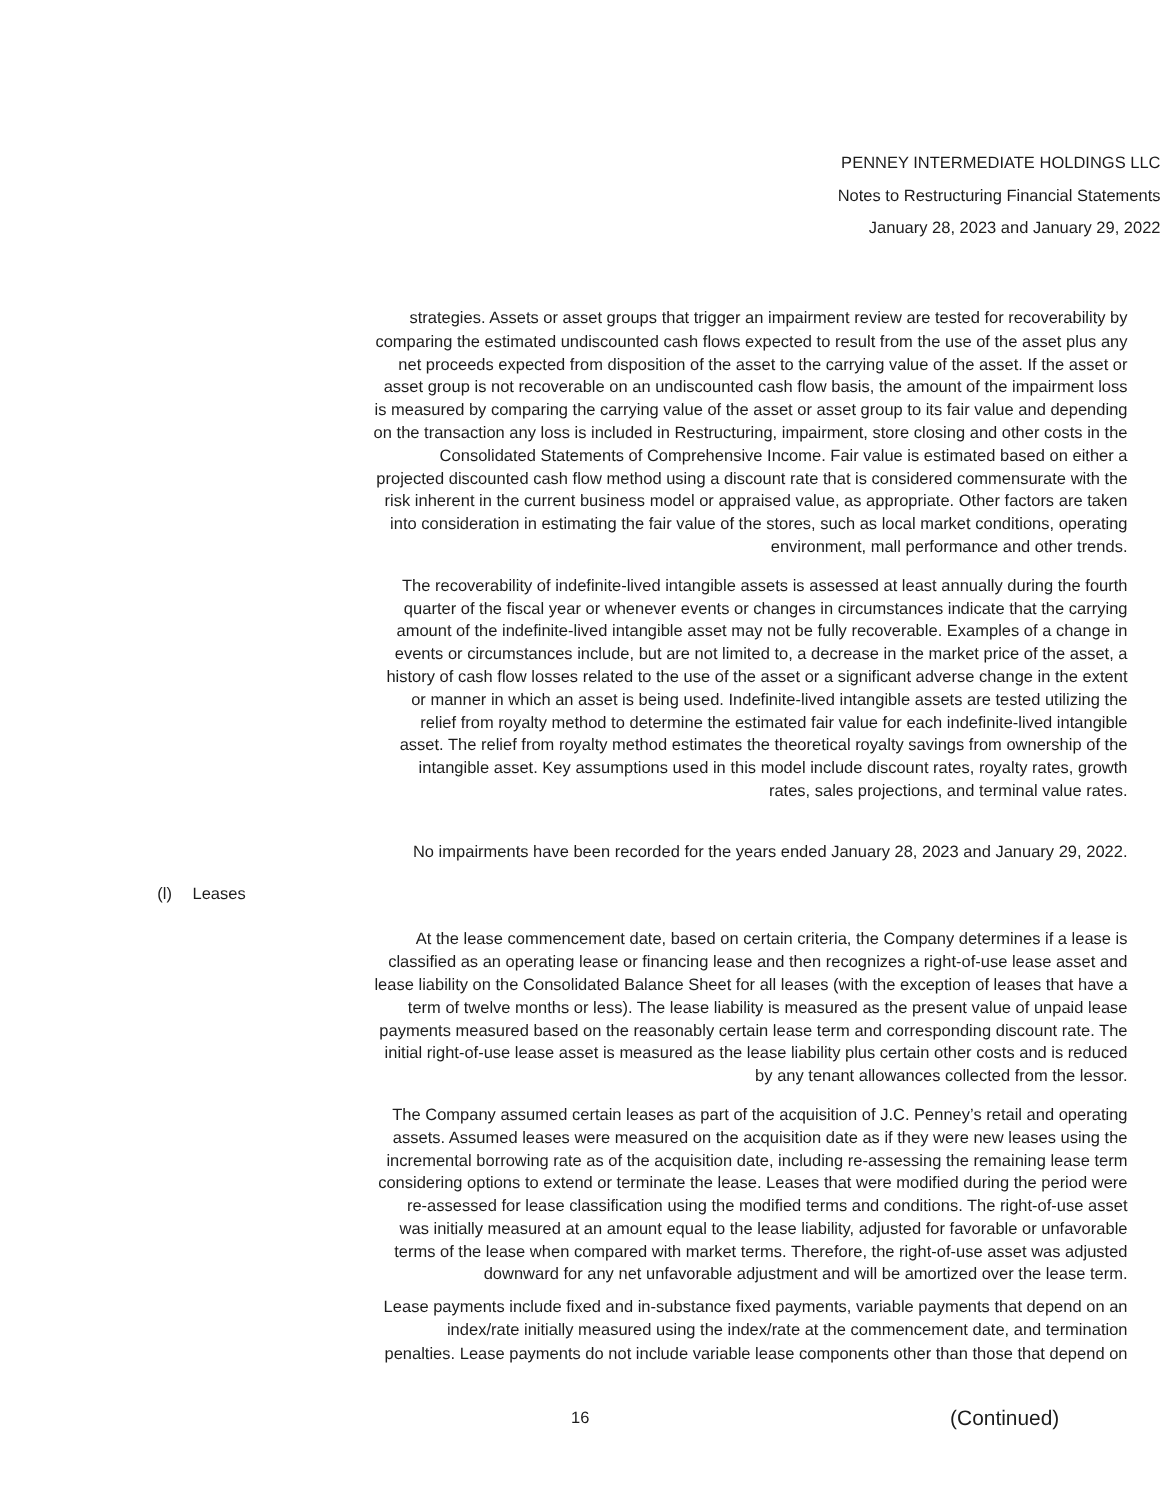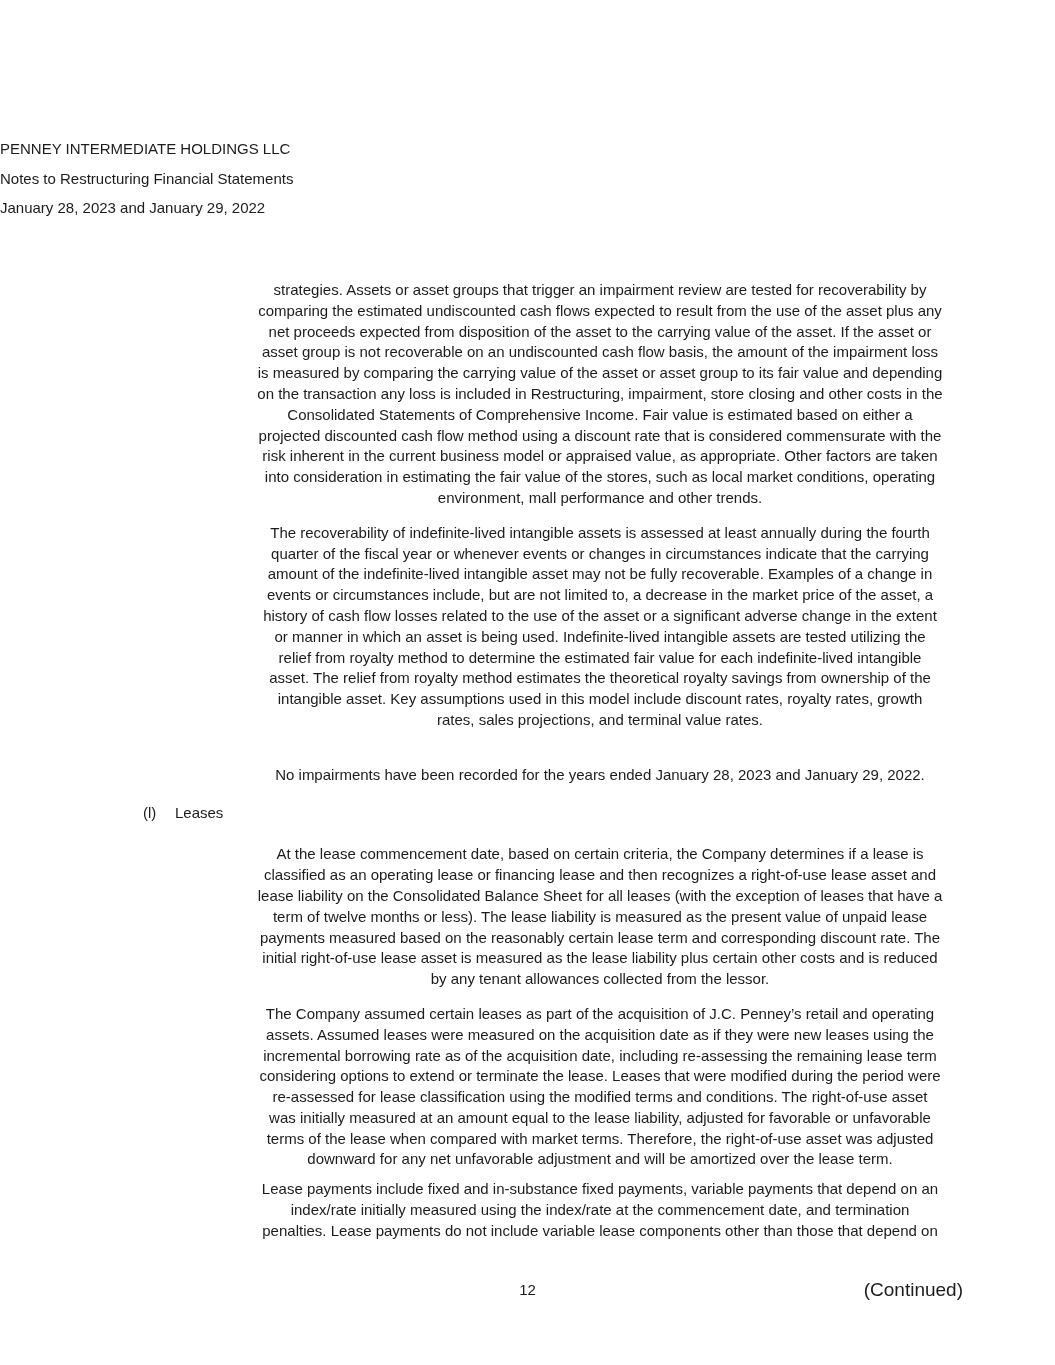--- a/index.html
+++ b/index.html
@@ -14,36 +14,36 @@
     background: #ffffff;
     font-family: "Liberation Sans", sans-serif;
     color: #1c1c1c;
     overflow: hidden;
   }
   .doc-header {
     position: absolute;
     top: 134px;
     left: 0;
     width: 100%;
-    text-align: left;
+    text-align: right;
     font-size: 15px;
     line-height: 29.6px;
   }
   .doc-body {
     position: absolute;
     top: 280px;
     left: 175px;
     width: 850px;
     font-size: 15px;
     line-height: 20.8px;
   }
   .para {
     margin: 0;
     white-space: pre-line;
-    text-align: center;
+    text-align: right;
   }
   .gap-14 { margin-top: 14px; }
   .gap-18 { margin-top: 34px; }
   .gap-7  { margin-top: 21px; }
   .gap-21 { margin-top: 9px; }
   .section-heading {
     margin-top: 17px;
     margin-left: -32px;
     display: flex;
   }
@@ -122,17 +122,17 @@
 re-assessed for lease classification using the modified terms and conditions. The right-of-use asset
 was initially measured at an amount equal to the lease liability, adjusted for favorable or unfavorable
 terms of the lease when compared with market terms. Therefore, the right-of-use asset was adjusted
 downward for any net unfavorable adjustment and will be amortized over the lease term.</p>
     <p class="para gap-21">Lease payments include fixed and in-substance fixed payments, variable payments that depend on an
 index/rate initially measured using the index/rate at the commencement date, and termination
 penalties. Lease payments do not include variable lease components other than those that depend on</p>
   </main>
 
   <footer>
-    <div class="doc-footer-pagenum">12</div>
+    <div class="doc-footer-pagenum">16</div>
     <div class="doc-footer-continued">(Continued)</div>
   </footer>
 
 </div>
 
 </body></html>

